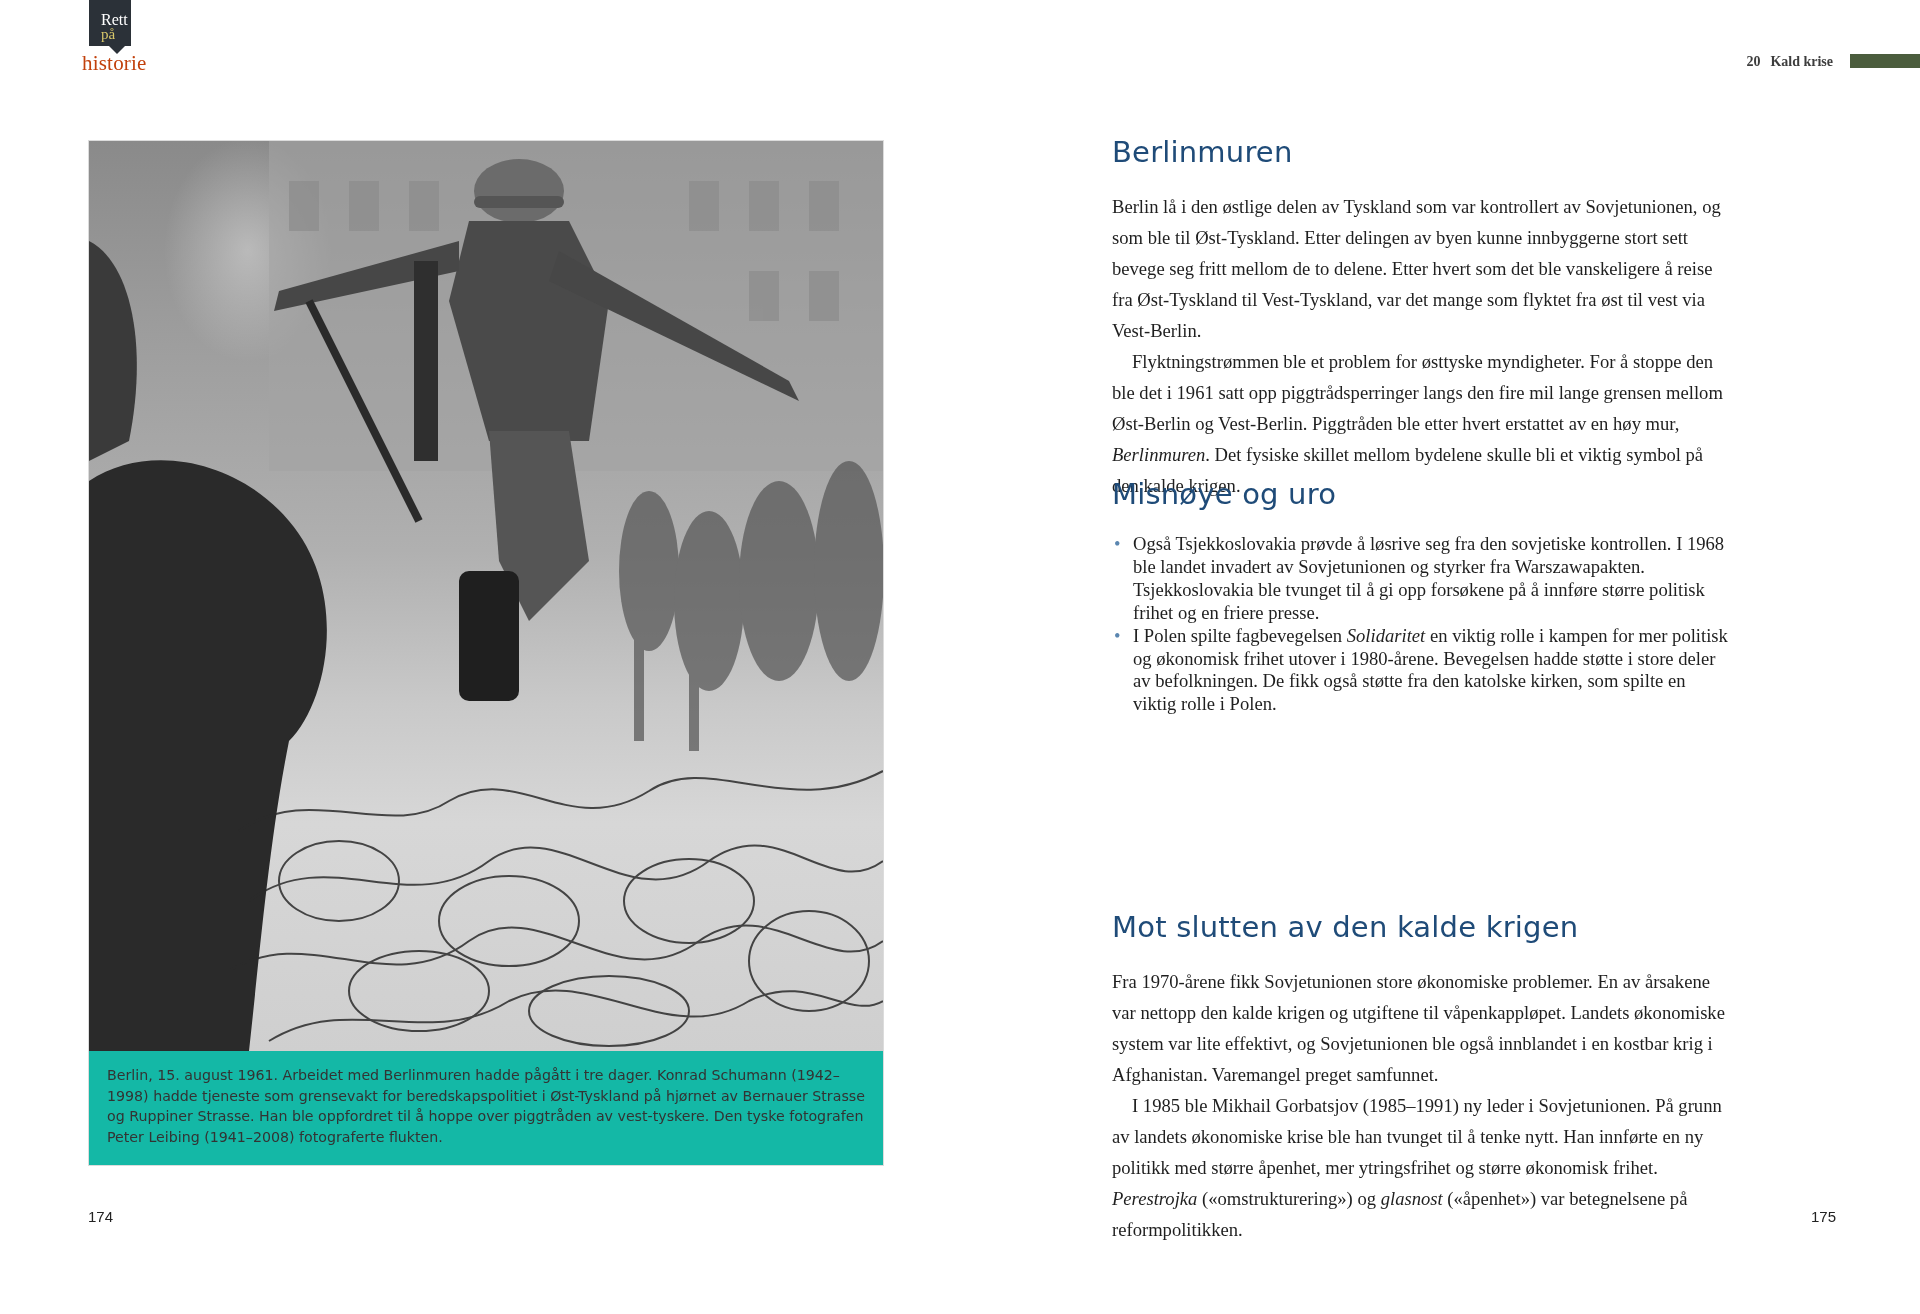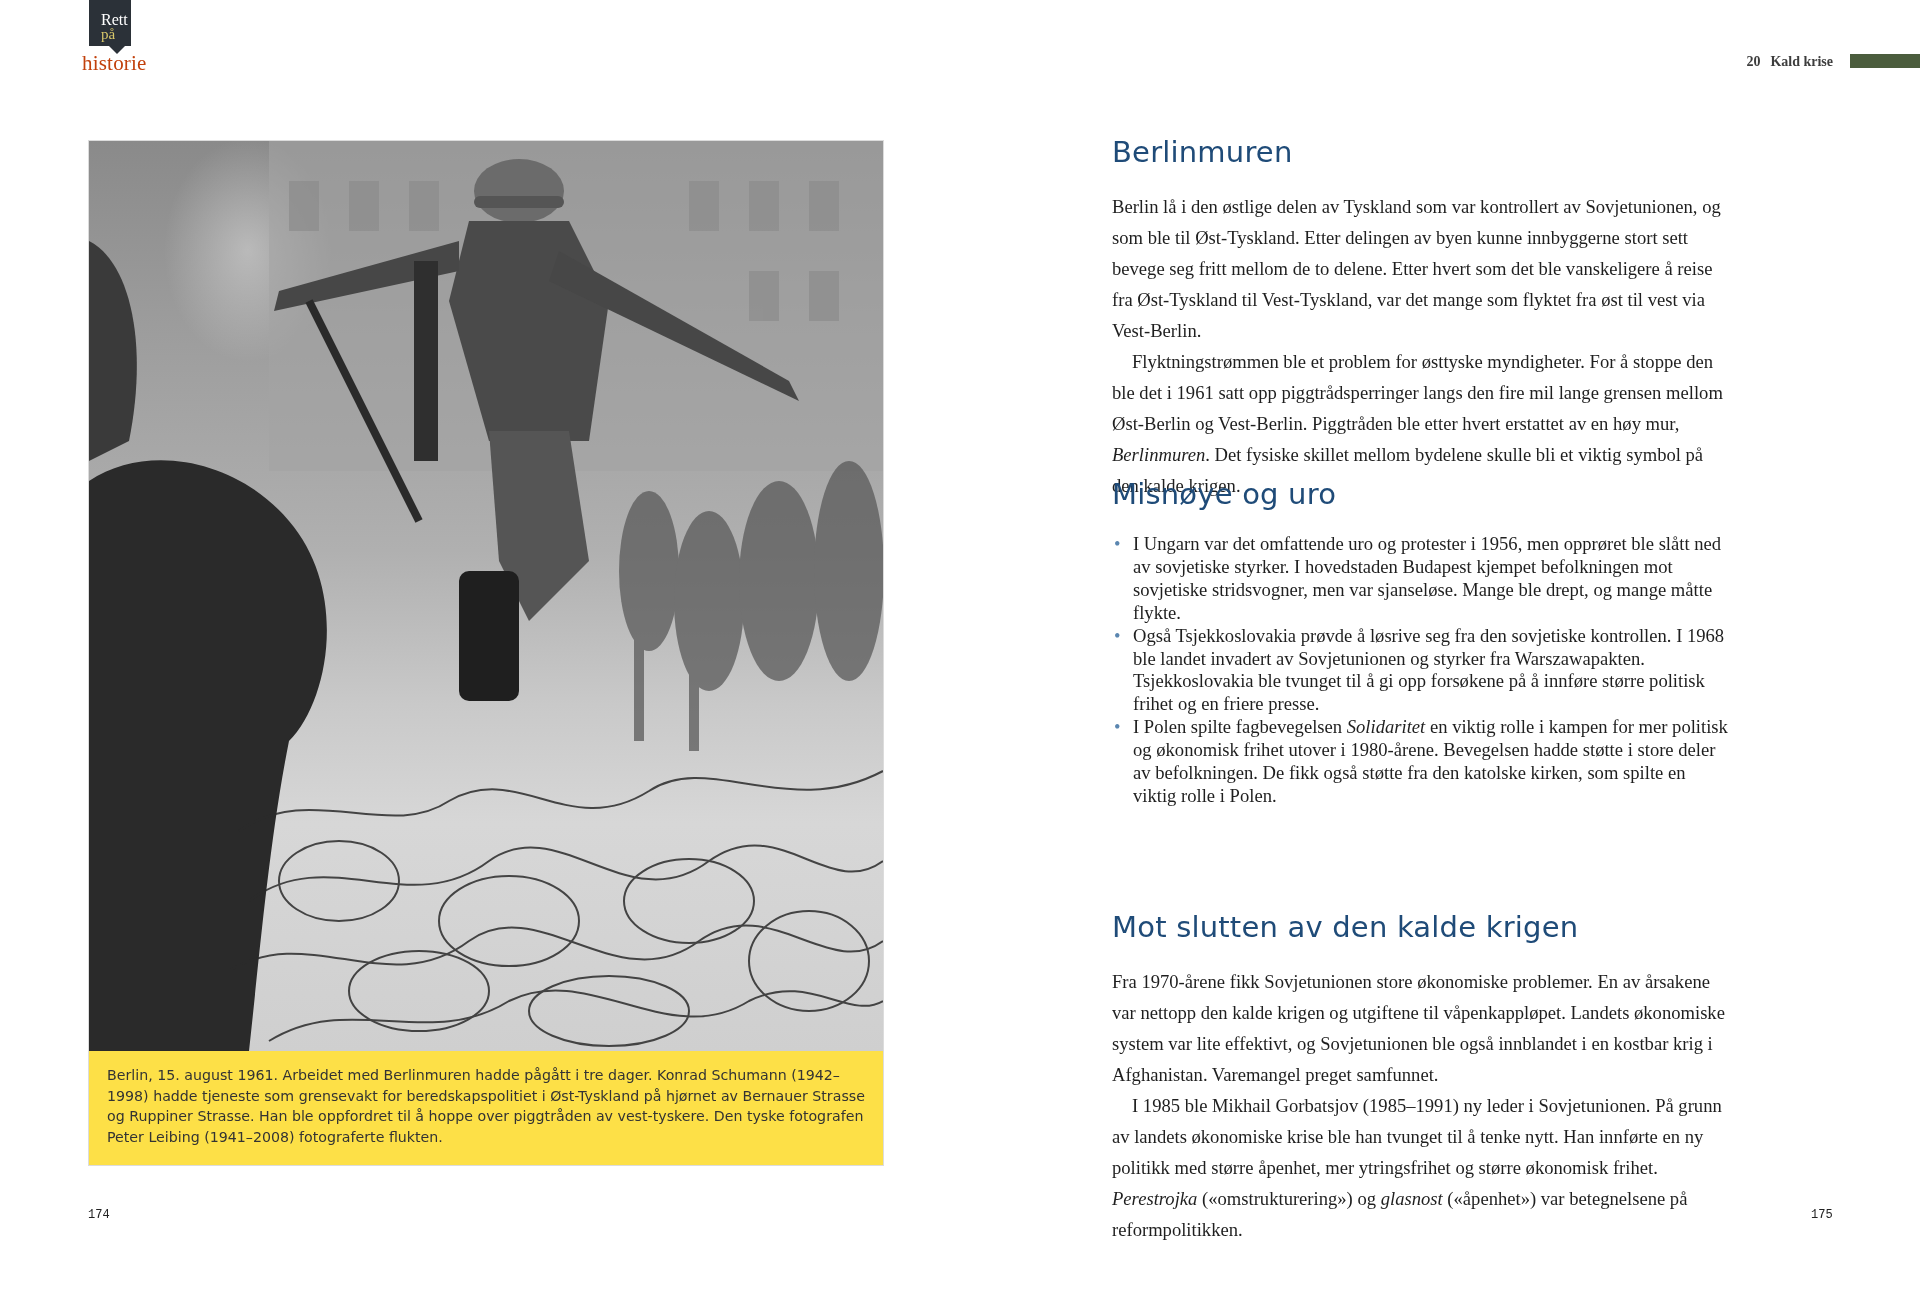--- a/index.html
+++ b/index.html
@@ -13,31 +13,31 @@
   .logo-pa { position: absolute; left: 12px; top: 27px; font-size: 15px; color: #d8c76a; line-height: 15px; }
   .logo-pa .dots { color: #ffffff; }
   .logo-historie { position: absolute; left: 0; top: 52px; font-size: 21px; color: #c2410c; line-height: 22px; letter-spacing: 0.2px; }
 
   
   .chapter { position: absolute; right: 87px; top: 54px; font-size: 14px; font-weight: bold; color: #3d3d3d; }
   .chapter .num { margin-right: 10px; }
   .chapter-bar { position: absolute; right: 0; top: 54px; width: 70px; height: 14px; background: #4b5d3d; }
 
   
-  .figure { position: absolute; left: 88px; top: 140px; width: 796px; height: 1026px; border: 1px solid #dcdcdc; box-sizing: border-box; background: #fde047; }
+  .figure { position: absolute; left: 88px; top: 140px; width: 796px; height: 1026px; border: 1px solid #dcdcdc; box-sizing: border-box; background: #14b8a6; }
   .photo { position: absolute; left: 0; top: 0; width: 794px; height: 910px; overflow: hidden;
     background:
       radial-gradient(ellipse 120px 160px at 20% 12%, rgba(255,255,255,0.35), rgba(255,255,255,0) 70%),
       linear-gradient(180deg, #8a8a8a 0%, #9c9c9c 20%, #b0b0b0 45%, #c9c9c9 62%, #d7d7d7 75%, #cfcfcf 100%);
   }
   .photo svg { position: absolute; left: 0; top: 0; width: 100%; height: 100%; }
   .caption { position: absolute; left: 18px; top: 924px; width: 760px; font-family: "DejaVu Sans", sans-serif; font-size: 14.2px; line-height: 20.5px; color: #333; }
 
   
-  .page-num { position: absolute; top: 1208px; font-family: Liberation Mono, monospace; font-size: 12px; color: #222; }
+  .page-num { position: absolute; top: 1208px; font-family: Liberation Sans, sans-serif; font-size: 15px; color: #222; }
   .page-left { left: 88px; }
   .page-right { left: 1811px; }
 
   
   .col { position: absolute; left: 1112px; width: 620px; }
   h2 { margin: 0; font-family: "DejaVu Sans", sans-serif; font-weight: normal; color: #1f4b78; font-size: 29px; letter-spacing: 0.2px; }
   p { margin: 0; font-size: 18.6px; line-height: 31px; color: #1f1f1f; }
   p.indent { text-indent: 20px; }
   ul { margin: 0; padding: 0; list-style: none; }
   li { position: relative; padding-left: 21px; font-size: 18.6px; line-height: 22.9px; }
@@ -129,21 +129,20 @@
 
 <h2 class="col" id="s1-title">Berlinmuren</h2>
 <div class="col" id="s1-body">
   <p>Berlin lå i den østlige delen av Tyskland som var kontrollert av Sovjetunionen, og som ble til Øst-Tyskland. Etter delingen av byen kunne innbyggerne stort sett bevege seg fritt mellom de to delene. Etter hvert som det ble vanskeligere å reise fra Øst-Tyskland til Vest-Tyskland, var det mange som flyktet fra øst til vest via Vest-Berlin.</p>
   <p class="indent"><span>Flyktningstrømmen ble et problem for østtyske myndigheter. For å stoppe den ble det i 1961 satt opp piggtrådsperringer langs den fire mil lange grensen mellom Øst-Berlin og Vest-Berlin. Piggtråden ble etter hvert erstattet av en høy mur, </span><em>Berlinmuren</em><span>. Det fysiske skillet mellom bydelene skulle bli et viktig symbol på den kalde krigen.</span></p>
 </div>
 
 <h2 class="col" id="s2-title">Misnøye og uro</h2>
 <div class="col" id="s2-body">
   <ul>
-    <li>I Ungarn var det omfattende uro og protester i 1956, men opprøret ble slått ned av sovjetiske styrker. I hovedstaden Budapest kjempet befolkningen mot sovjetiske stridsvogner, men var sjanseløse. Mange ble drept, og mange måtte flykte.</li>
     <li>Også Tsjekkoslovakia prøvde å løsrive seg fra den sovjetiske kontrollen. I 1968 ble landet invadert av Sovjetunionen og styrker fra Warszawapakten. Tsjekkoslovakia ble tvunget til å gi opp forsøkene på å innføre større politisk frihet og en friere presse.</li>
     <li><span>I Polen spilte fagbevegelsen </span><em>Solidaritet</em><span> en viktig rolle i kampen for mer politisk og økonomisk frihet utover i 1980-årene. Bevegelsen hadde støtte i store deler av befolkningen. De fikk også støtte fra den katolske kirken, som spilte en viktig rolle i Polen.</span></li>
   </ul>
 </div>
 
 <h2 class="col" id="s3-title">Mot slutten av den kalde krigen</h2>
 <div class="col" id="s3-body">
   <p>Fra 1970-årene fikk Sovjetunionen store økonomiske problemer. En av årsakene var nettopp den kalde krigen og utgiftene til våpenkappløpet. Landets økonomiske system var lite effektivt, og Sovjetunionen ble også innblandet i en kostbar krig i Afghanistan. Varemangel preget samfunnet.</p>
   <p class="indent"><span>I 1985 ble Mikhail Gorbatsjov (1985–1991) ny leder i Sovjetunionen. På grunn av landets økonomiske krise ble han tvunget til å tenke nytt. Han innførte en ny politikk med større åpenhet, mer ytringsfrihet og større økonomisk frihet. </span><em>Perestrojka</em><span> («omstrukturering») og </span><em>glasnost</em><span> («åpenhet») var betegnelsene på reformpolitikken.</span></p>
 </div>

